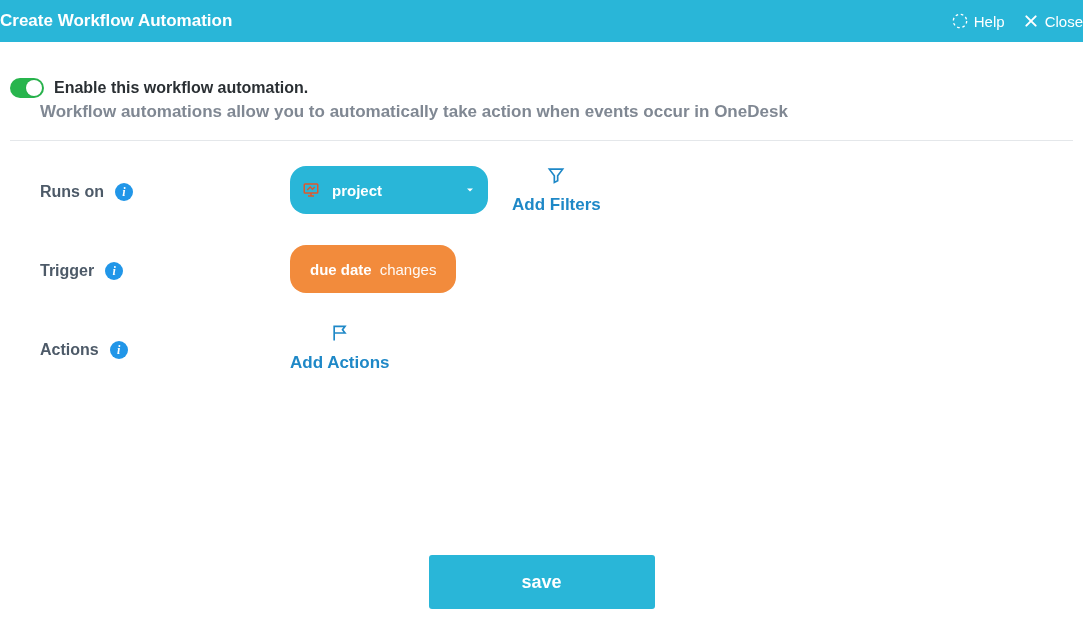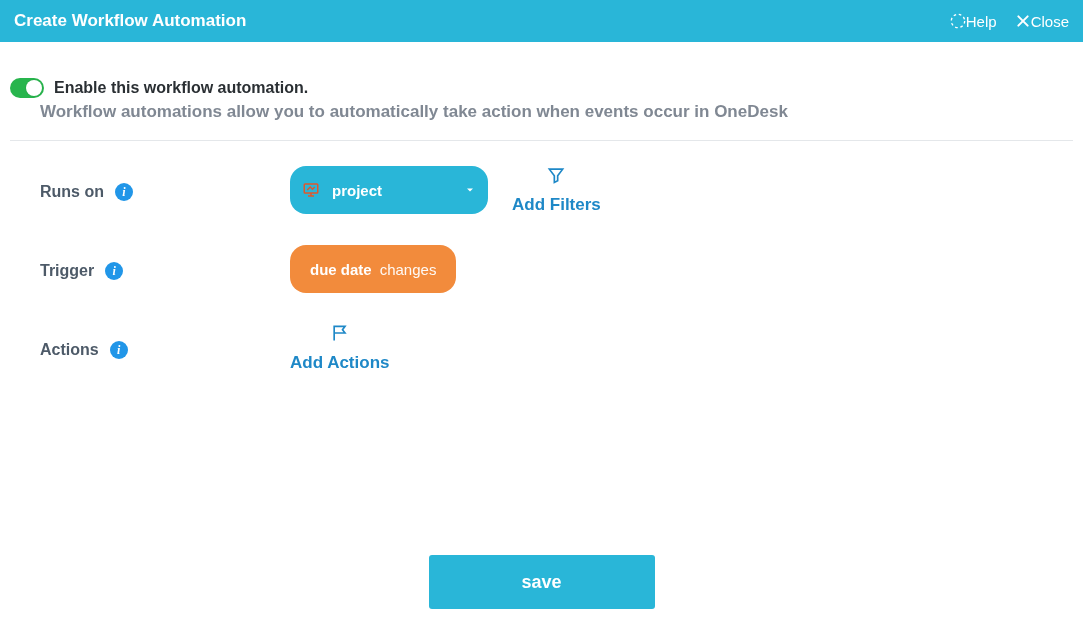--- a/index.html
+++ b/index.html
@@ -19,26 +19,26 @@
     font-family:"Segoe UI","Helvetica Neue",Arial,sans-serif;
     width:1083px;height:627px;
     background:#fff;color:var(--text);
     overflow:hidden;
   }
   
   .titlebar{
     background:var(--brand);
     height:42px;color:#fff;
     display:flex;align-items:center;
-    padding:0 14px;
+    padding:0 0;
   }
   .titlebar .title{font-size:17px;font-weight:600}
   .spacer{flex:1}
   .hbtn{
-    display:flex;align-items:center;
+    display:flex;align-items:center;gap:6px;
     font-size:15px;cursor:pointer;
     margin-left:18px;
   }
   .hbtn svg{width:16px;height:16px}
   
   .content{padding:36px 10px 0 10px}
   .enable-row{
     display:flex;align-items:center;gap:10px;
     margin-bottom:4px;
   }

